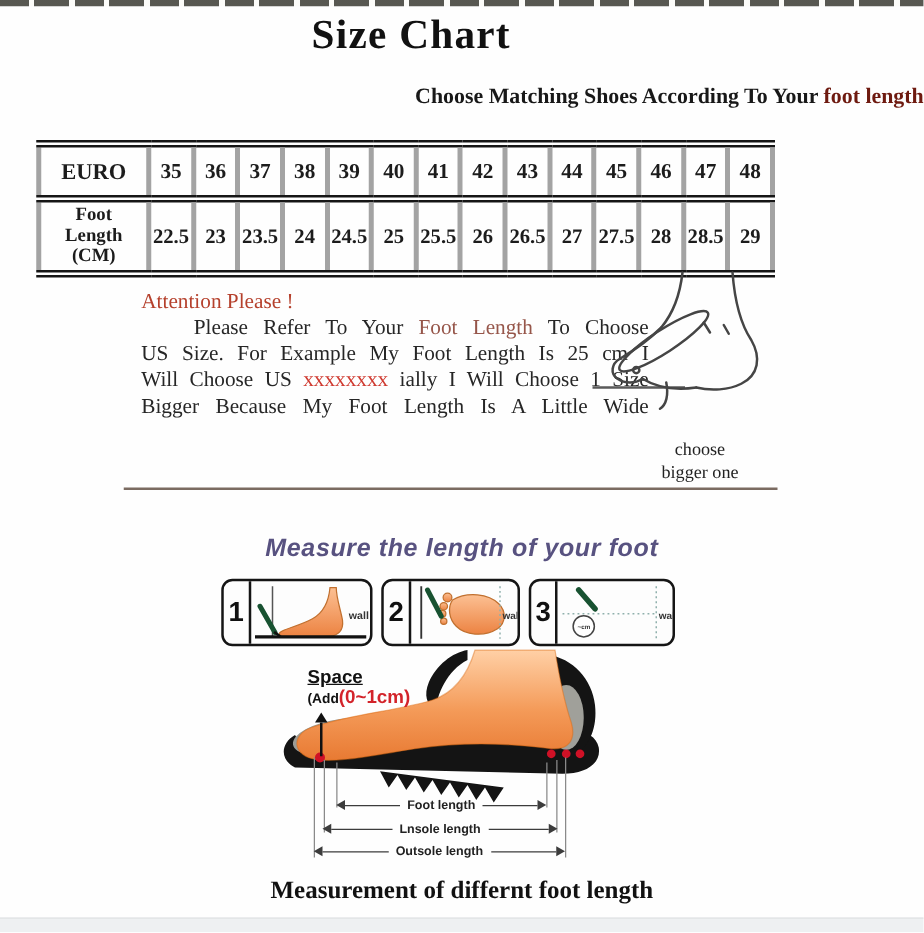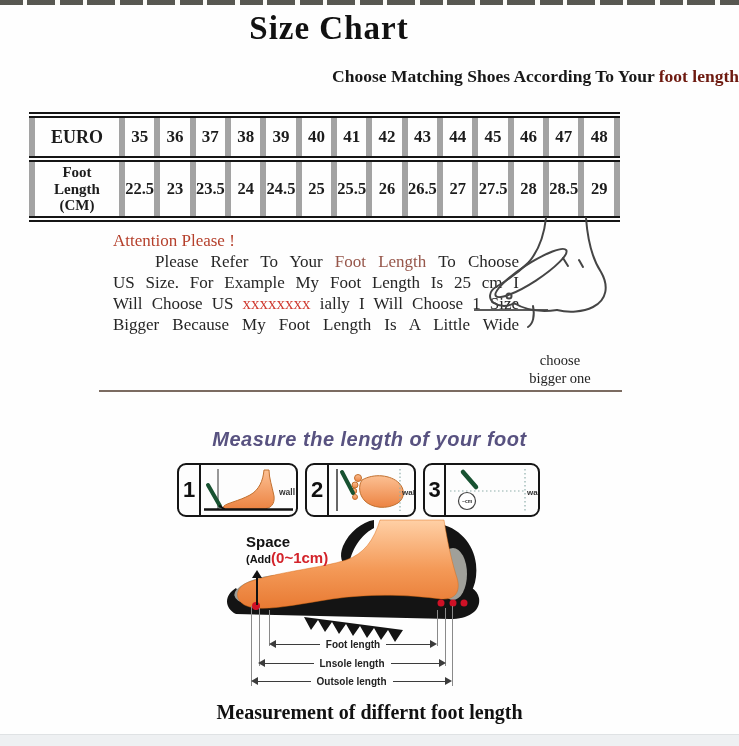--- a/index.html
+++ b/index.html
@@ -12,21 +12,21 @@
 
   .page-title{position:absolute;top:10px;left:0;width:658px;text-align:center;
     font-size:33px;font-weight:bold;letter-spacing:1px;color:#111;}
   .subtitle{position:absolute;top:66px;left:0;width:739px;text-align:right;
     font-size:17.5px;font-weight:bold;color:#181818;}
   .subtitle .hl{color:#6e1a10;}
 
   
   table.size-table{position:absolute;left:29px;top:112px;width:591px;border-collapse:collapse;
     table-layout:fixed;}
-  .size-table td{border:6px solid #a3a3a3;text-align:center;vertical-align:middle;
+  .size-table td{border:4px solid #a3a3a3;text-align:center;vertical-align:middle;
     font-weight:bold;font-size:17px;padding:0;}
   .size-table tr.euro-row td{border-top:6px double #151515;border-bottom:6px double #151515;height:38px;}
   .size-table tr.cm-row td{border-bottom:6px double #151515;height:54px;font-size:16.5px;}
   .size-table td.lbl{width:84px;font-size:18px;}
   .size-table td.lbl .ln{font-size:15px;line-height:1.12;font-weight:bold;}
 
   
   .attention{position:absolute;left:113px;top:230px;width:406px;font-size:17px;line-height:21px;color:#262626;}
   .attention .heading{color:#b5402c;}
   .attention .j{text-align:justify;text-align-last:justify;}
@@ -52,21 +52,21 @@
   .panel+.panel{margin-left:7px;}
   .panel .num{width:21px;border-right:2px solid #151515;display:flex;align-items:center;justify-content:center;
     font-family:"Liberation Sans",sans-serif;font-weight:bold;font-size:22px;color:#111;}
   .panel .content{flex:1;position:relative;}
   .p1{width:121px;} .p2{width:111px;} .p3{width:117px;}
 
   
   .shoe-svg{position:absolute;left:222px;top:518px;}
   .space-label{position:absolute;left:246px;top:534px;font-family:"Liberation Sans",sans-serif;
     font-weight:bold;line-height:1.05;color:#111;}
-  .space-label .l1{font-size:15px;}
+  .space-label .l1{font-size:15px;text-decoration:underline;}
   .space-label .l2{font-size:11px;}
   .space-label .red{font-size:15px;color:#d3232a;}
   .up-arrow{position:absolute;left:252px;top:570px;width:10px;height:36px;}
   .up-arrow .head{width:0;height:0;margin:0 auto;border-left:5px solid transparent;
     border-right:5px solid transparent;border-bottom:8px solid #111;}
   .up-arrow .stem{width:2.5px;height:27px;background:#111;margin:0 auto;}
 
   .guide{position:absolute;width:1px;background:#8a8a8a;}
 
   .measure-arrow{position:absolute;display:flex;align-items:center;height:10px;}

